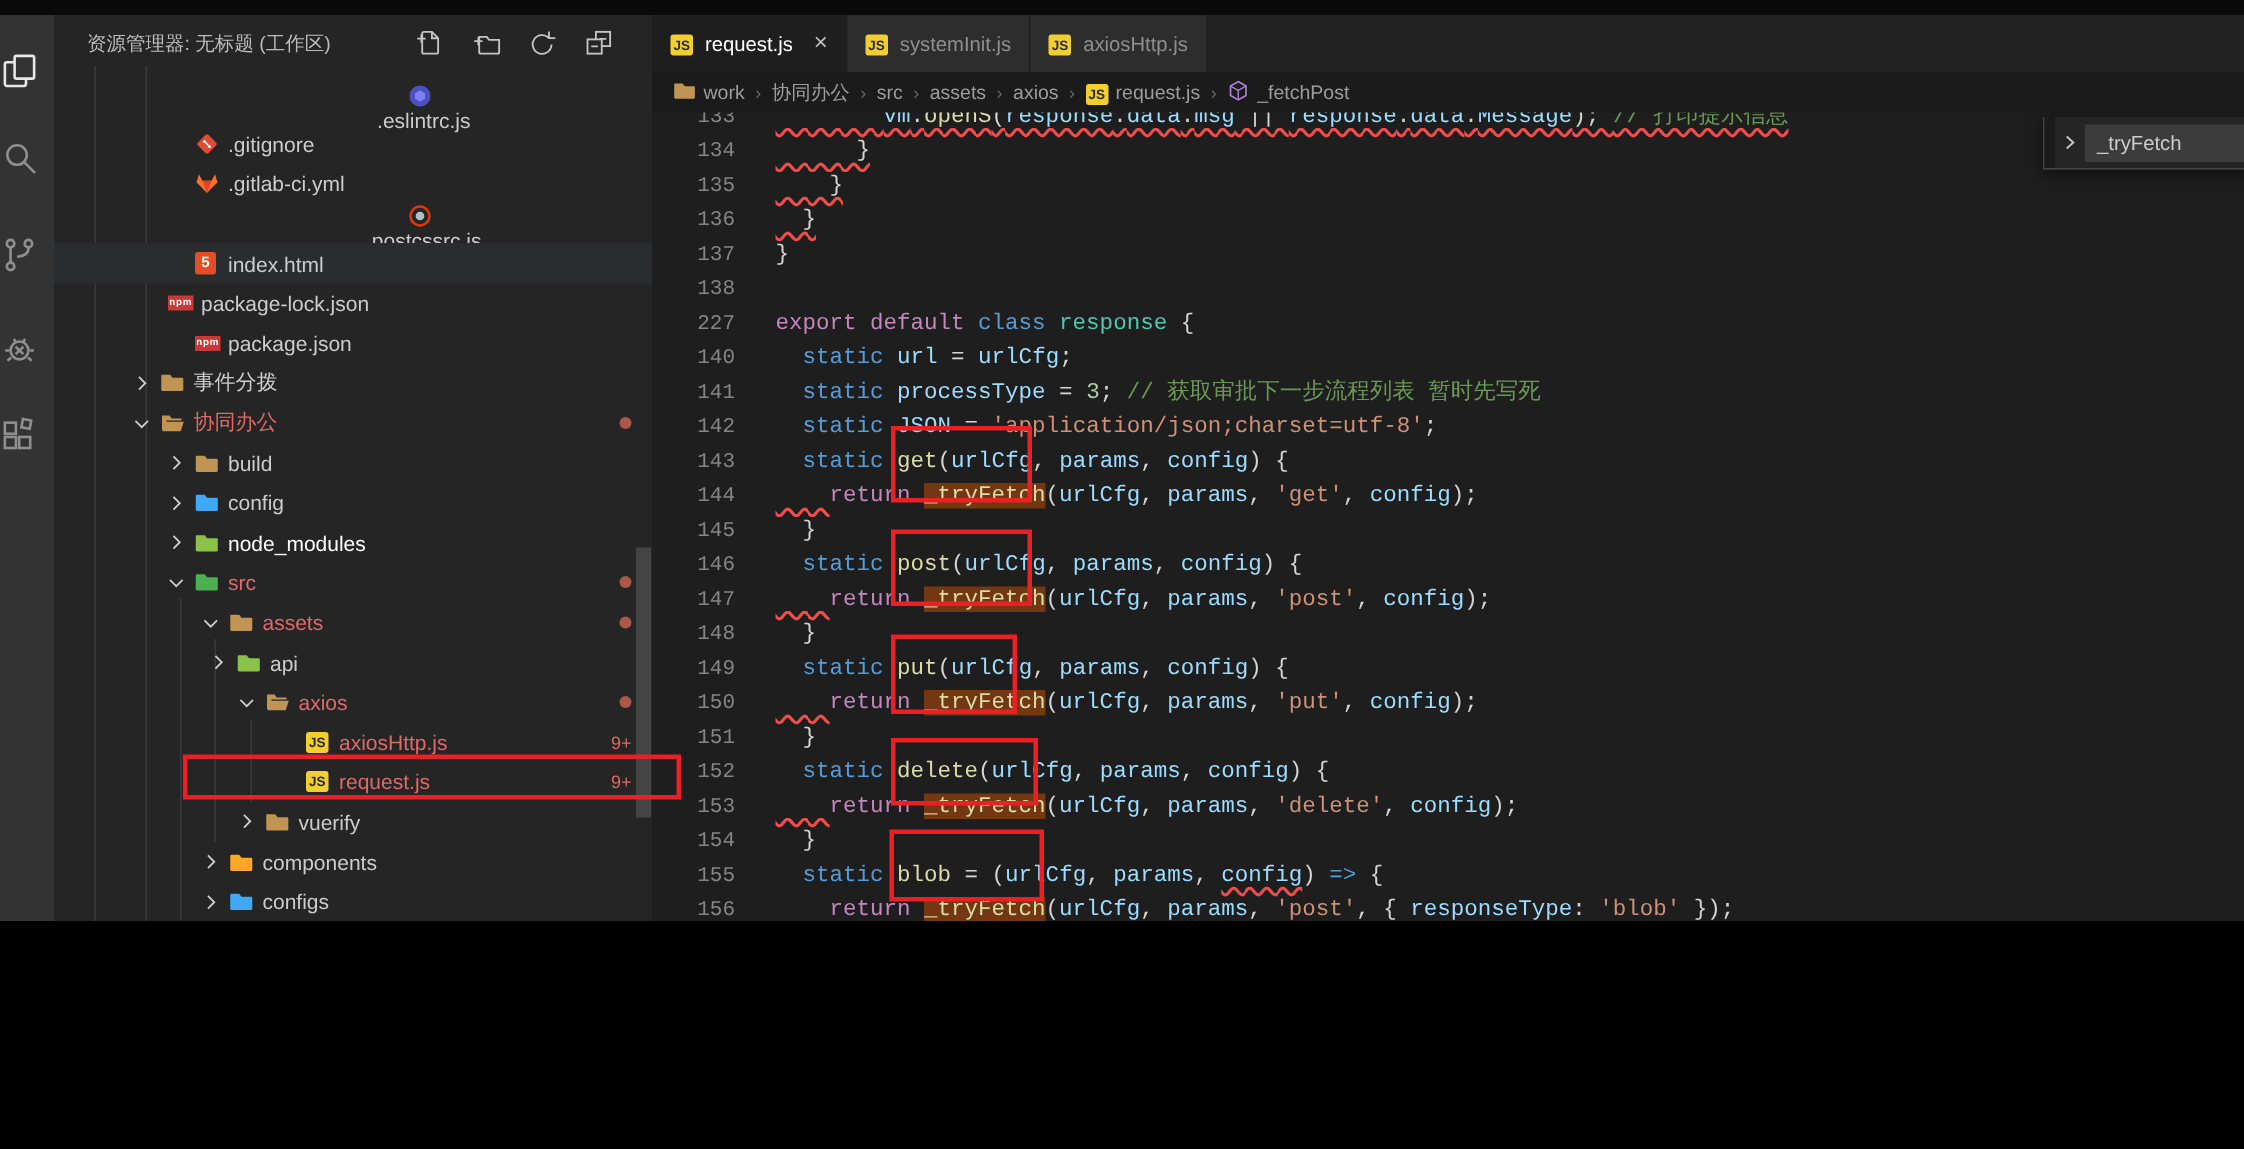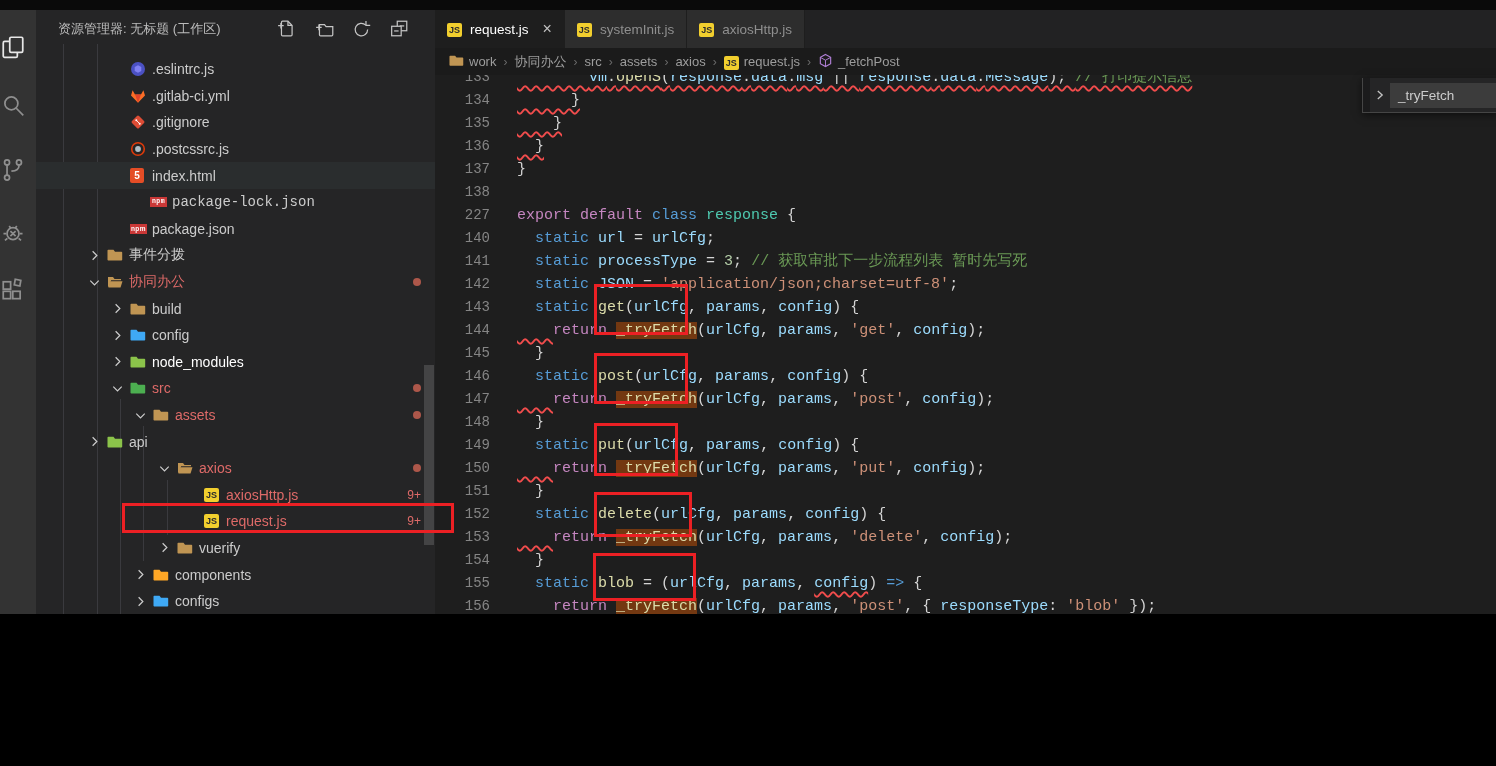--- a/index.html
+++ b/index.html
@@ -146,65 +146,65 @@
             <rect x="1.5" y="6.5" width="8.5" height="8.5" fill="#252526"></rect>
             <path d="M3.7 10.7h4"></path>
           </svg></div>
       </div>
     <div id="tree">
         <div class="guide" style="left: 27px; top: 0px; height: 722px;"></div>
         <div class="guide" style="left: 61px; top: 0px; height: 722px;"></div>
         <div class="guide" style="left: 84px; top: 355px; height: 367px;"></div>
         <div class="guide" style="left: 107px; top: 382px; height: 135px;"></div>
         <div class="guide" style="left: 131px; top: 436px; height: 55px;"></div>
-        <div class="treerow" style="padding-left: 94px;">
+        <div class="treerow" style="padding-left: 94px; flex-direction: column;">
           <span class="ticon">
             <svg viewBox="0 0 16 16">
               <circle cx="8" cy="8" r="7" fill="#4b51c3"></circle>
               <path d="M8 4.2l3.3 1.9v3.8L8 11.8 4.7 9.9V6.1z" fill="#8080f2"></path>
             </svg>
           </span>
           <span class="tlabel">.eslintrc.js</span>
-        </div>
-        <div class="treerow" style="padding-left: 94px;">
-          <span class="ticon">
-            <svg viewBox="0 0 16 15">
-              <path d="M1 7l1.6-5.3L5 6h6l2.4-4.3L15 7 8 14.2z" fill="#fc6d26"></path>
-              <path d="M5 6h6L8 14.2z" fill="#e24329"></path>
-            </svg>
-          </span>
-          <span class="tlabel">.gitlab-ci.yml</span>
         </div>
         <div class="treerow" style="padding-left: 94px;">
           <span class="ticon">
             <svg viewBox="0 0 16 16">
               <rect x="3" y="3" width="10" height="10" rx="1.5" transform="rotate(45 8 8)" fill="#dd4c35"></rect>
               <circle cx="6.3" cy="6.3" r="1" fill="#fff"></circle>
               <circle cx="9.7" cy="9.7" r="1" fill="#fff"></circle>
               <path d="M6.9 6.9l2.2 2.2" stroke="#fff" stroke-width="0.9"></path>
             </svg>
           </span>
           <span class="tlabel">.gitignore</span>
         </div>
         <div class="treerow" style="padding-left: 94px;">
           <span class="ticon">
+            <svg viewBox="0 0 16 15">
+              <path d="M1 7l1.6-5.3L5 6h6l2.4-4.3L15 7 8 14.2z" fill="#fc6d26"></path>
+              <path d="M5 6h6L8 14.2z" fill="#e24329"></path>
+            </svg>
+          </span>
+          <span class="tlabel">.gitlab-ci.yml</span>
+        </div>
+        <div class="treerow" style="padding-left: 94px; flex-direction: column;">
+          <span class="ticon">
             <svg viewBox="0 0 16 16">
               <circle cx="8" cy="8" r="6.3" fill="none" stroke="#dd3a0a" stroke-width="1.6"></circle>
               <circle cx="8" cy="8" r="2.9" fill="#b0bec5"></circle>
             </svg>
           </span>
           <span class="tlabel">.postcssrc.js</span>
         </div>
         <div class="treerow hover" style="padding-left: 94px;">
           <span class="ticon">
             <span class="mini-html">5</span>
           </span>
           <span class="tlabel">index.html</span>
         </div>
-        <div class="treerow" style="padding-left: 114px; font-family: Liberation Mono, monospace;">
+        <div class="treerow" style="padding-left: 76px;">
           <span class="ticon">
             <span class="mini-npm">npm</span>
           </span>
           <span class="tlabel">package-lock.json</span>
         </div>
         <div class="treerow" style="padding-left: 94px;">
           <span class="ticon">
             <span class="mini-npm">npm</span>
           </span>
           <span class="tlabel">package.json</span>
@@ -303,21 +303,21 @@
           <span class="ticon">
             <svg viewBox="0 0 16 16">
               <path d="M1.3 2.8h5.2l1.5 2h6.4c.4 0 .8.3.8.8v7.2c0 .4-.3.8-.8.8H1.3c-.4 0-.8-.3-.8-.8V3.6c0-.4.3-.8.8-.8z" fill="#c09553"></path>
             </svg>
           </span>
           <span class="tlabel lbl-error">assets</span>
           <span class="row-right">
             <span class="dot"></span>
           </span>
         </div>
-        <div class="treerow" style="padding-left: 51px;">
+        <div class="treerow" style="padding-left: 102px;">
           <span class="chev">
             <svg viewBox="0 0 16 16">
               <path d="M6 3.5L10.5 8 6 12.5"></path>
             </svg>
           </span>
           <span class="ticon">
             <svg viewBox="0 0 16 16">
               <path d="M1.3 2.8h5.2l1.5 2h6.4c.4 0 .8.3.8.8v7.2c0 .4-.3.8-.8.8H1.3c-.4 0-.8-.3-.8-.8V3.6c0-.4.3-.8.8-.8z" fill="#8bc34a"></path>
             </svg>
           </span>

